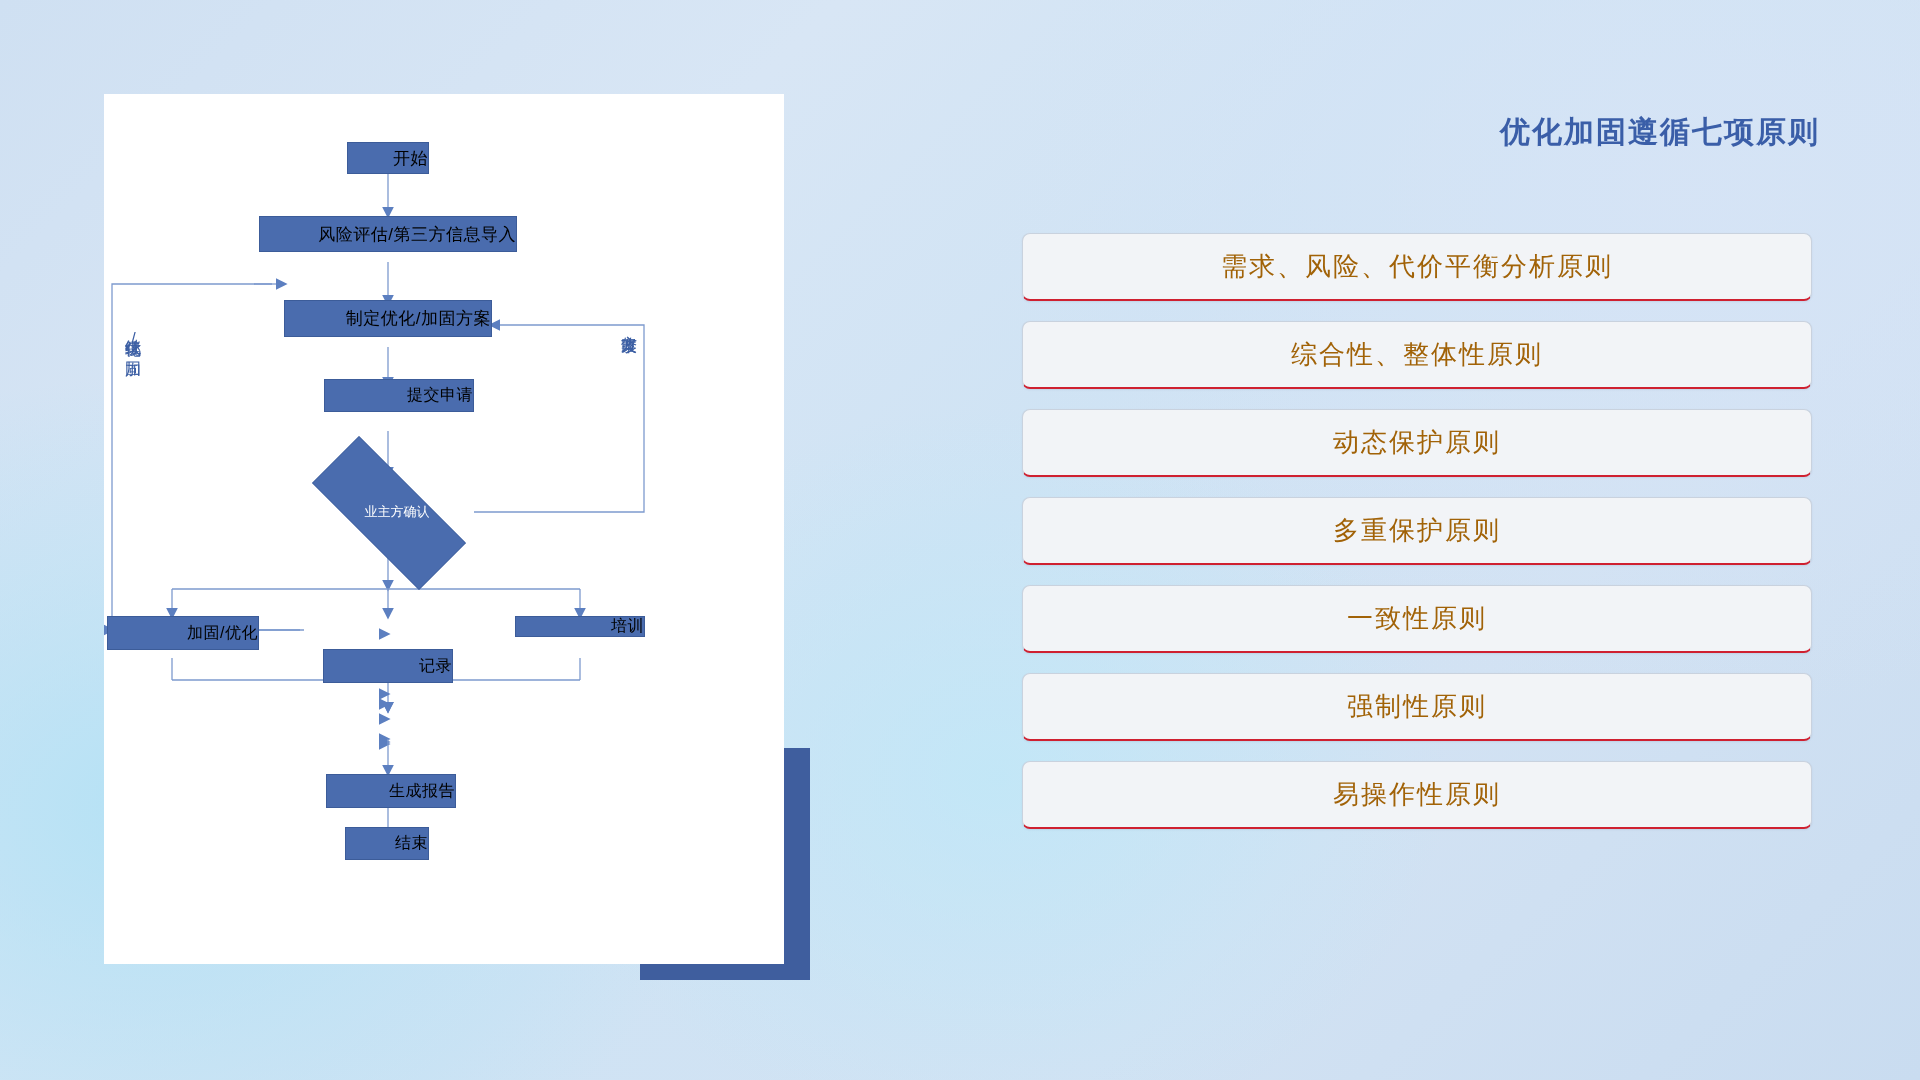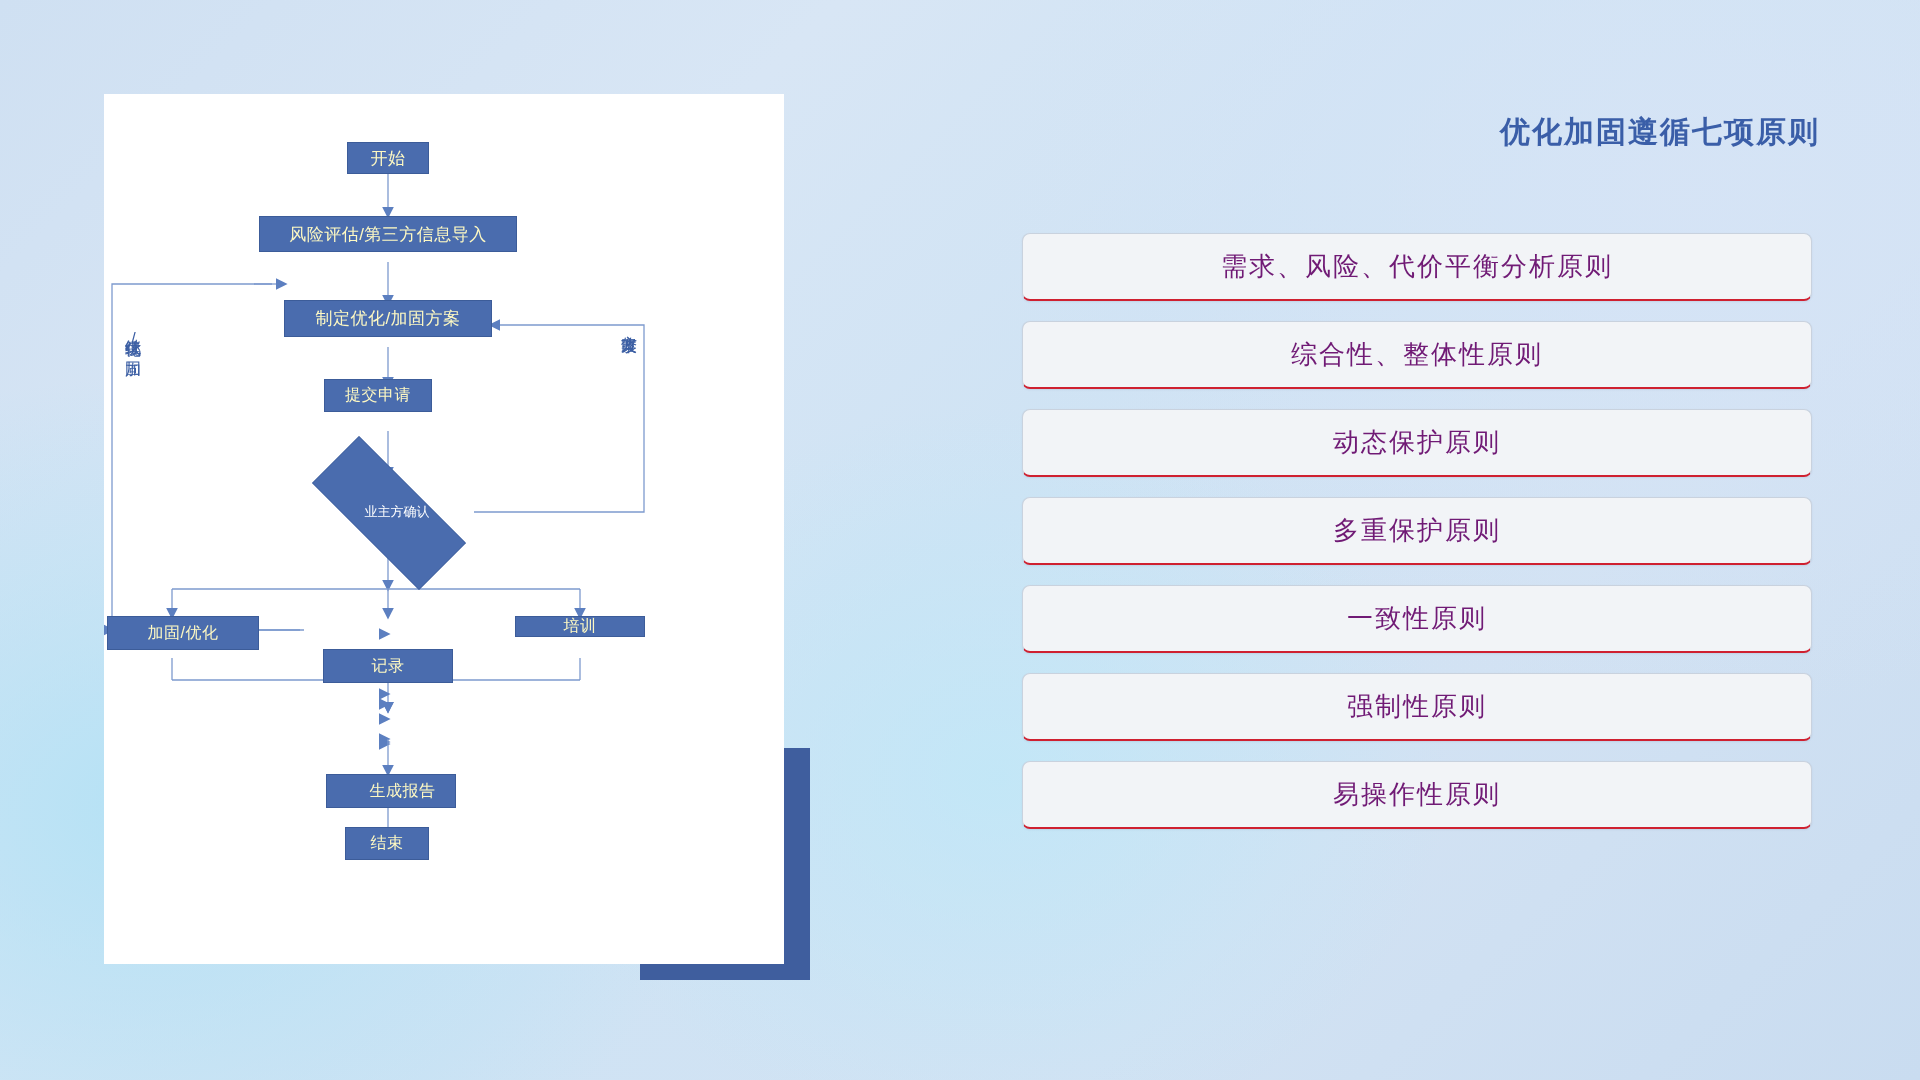--- a/index.html
+++ b/index.html
@@ -53,22 +53,22 @@
     position: absolute;
     left: 0; top: 0;
   }
 
   
   .node {
     position: absolute;
     box-sizing: border-box;
     display: flex;
     align-items: center;
-    justify-content: center;
-    color: #fef9c3;
+    justify-content: flex-end;
+    color: #000000;
     background: #4a6cae;
     border: 1px solid #3c5c99;
     font-size: 17px;
     letter-spacing: 0.5px;
     white-space: nowrap;
   }
   .node.small { font-size: 16px; }
 
   .diamond-wrap {
     position: absolute;
@@ -130,21 +130,21 @@
     height: 68px;
     margin-bottom: 20px;
     border-radius: 8px;
     background: #f2f4f7;
     border: 1px solid #c9d2de;
     border-bottom: 2px solid #cf2030;
     display: flex;
     align-items: center;
     justify-content: center;
     font-size: 26px;
-    color: #701a75;
+    color: #a16207;
     letter-spacing: 2px;
     box-shadow: 0 1px 2px rgba(60,80,120,0.10);
   }
 </style>
 </head>
 <body>
 
 <div class="stage">
 
   <div class="card-shadow"></div>
@@ -220,21 +220,21 @@
       </div>
 
       <div class="node" style="left:155px; top:122px; width:258px; height:36px;">
         <span>风险评估/第三方信息导入</span>
       </div>
 
       <div class="node" style="left:180px; top:206px; width:208px; height:37px;">
         <span>制定优化/加固方案</span>
       </div>
 
-      <div class="node small" style="left:220px; top:285px; width:108px; height:33px;">
+      <div class="node small" style="left:220px; top:285px; width:150px; height:33px;">
         <span>提交申请</span>
       </div>
 
       <div class="diamond-wrap" style="left:178px; top:372px; width:212px; height:92px;">
         <div class="diamond-shape"></div>
         <span class="diamond-label">业主方确认</span>
       </div>
 
       <div class="node small" style="left:3px; top:522px; width:152px; height:34px;">
         <span>加固/优化</span>

